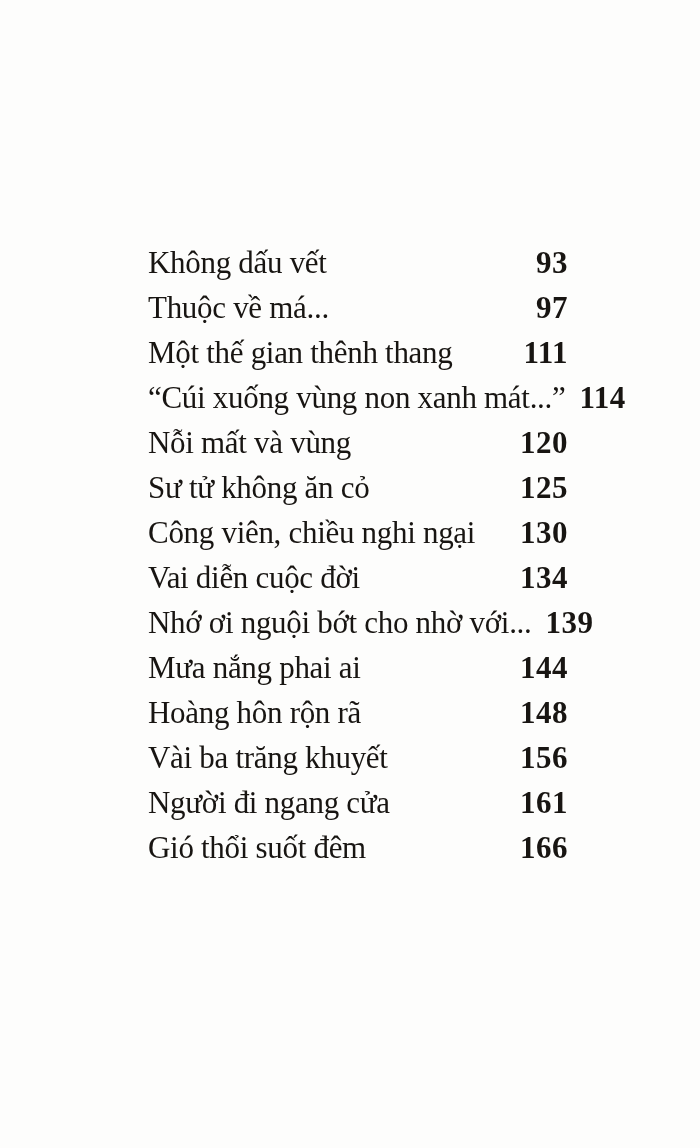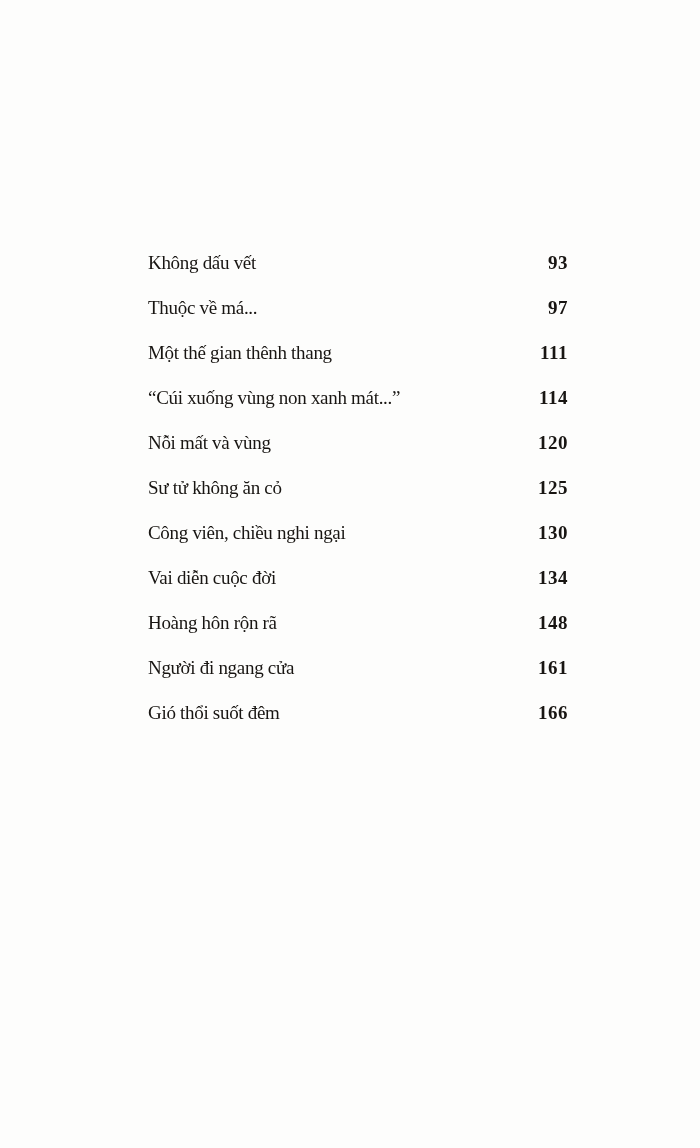--- a/index.html
+++ b/index.html
@@ -28,21 +28,21 @@
     left: 148px;
     width: 420px;
   }
 
   .toc-row {
     display: flex;
     justify-content: space-between;
     align-items: baseline;
     height: 45px;
     line-height: 45px;
-    font-size: 19px;
+    font-size: 31px;
     letter-spacing: -0.3px;
     color: #181512;
   }
 
   .toc-title {
     white-space: nowrap;
     text-align: left;
   }
 
   .toc-page-number {
@@ -84,22 +84,34 @@
       </div>
       <div class="toc-row">
         <span class="toc-title">Công viên, chiều nghi ngại</span>
         <span class="toc-page-number">130</span>
       </div>
       <div class="toc-row">
         <span class="toc-title">Vai diễn cuộc đời</span>
         <span class="toc-page-number">134</span>
       </div>
       <div class="toc-row">
+        <span class="toc-title">Nhớ ơi nguội bớt cho nhờ với...</span>
+        <span class="toc-page-number">139</span>
+      </div>
+      <div class="toc-row">
+        <span class="toc-title">Mưa nắng phai ai</span>
+        <span class="toc-page-number">144</span>
+      </div>
+      <div class="toc-row">
         <span class="toc-title">Hoàng hôn rộn rã</span>
         <span class="toc-page-number">148</span>
+      </div>
+      <div class="toc-row">
+        <span class="toc-title">Vài ba trăng khuyết</span>
+        <span class="toc-page-number">156</span>
       </div>
       <div class="toc-row">
         <span class="toc-title">Người đi ngang cửa</span>
         <span class="toc-page-number">161</span>
       </div>
       <div class="toc-row">
         <span class="toc-title">Gió thổi suốt đêm</span>
         <span class="toc-page-number">166</span>
       </div>
     </div>

